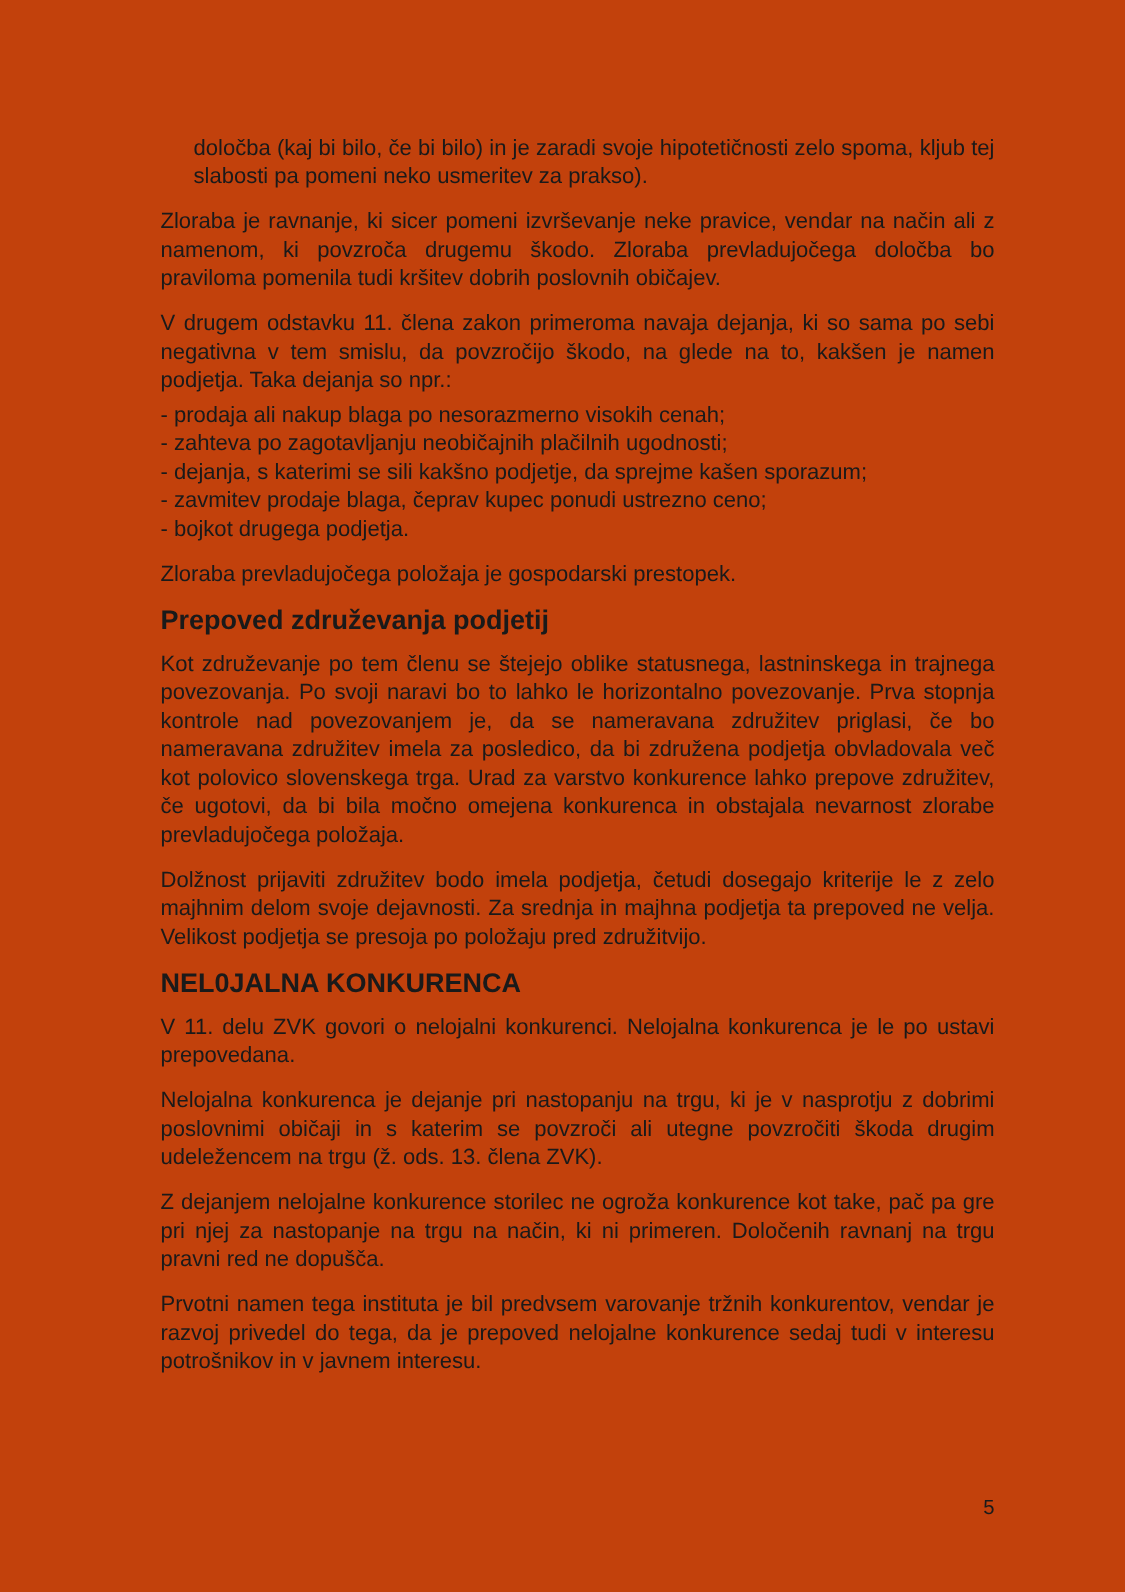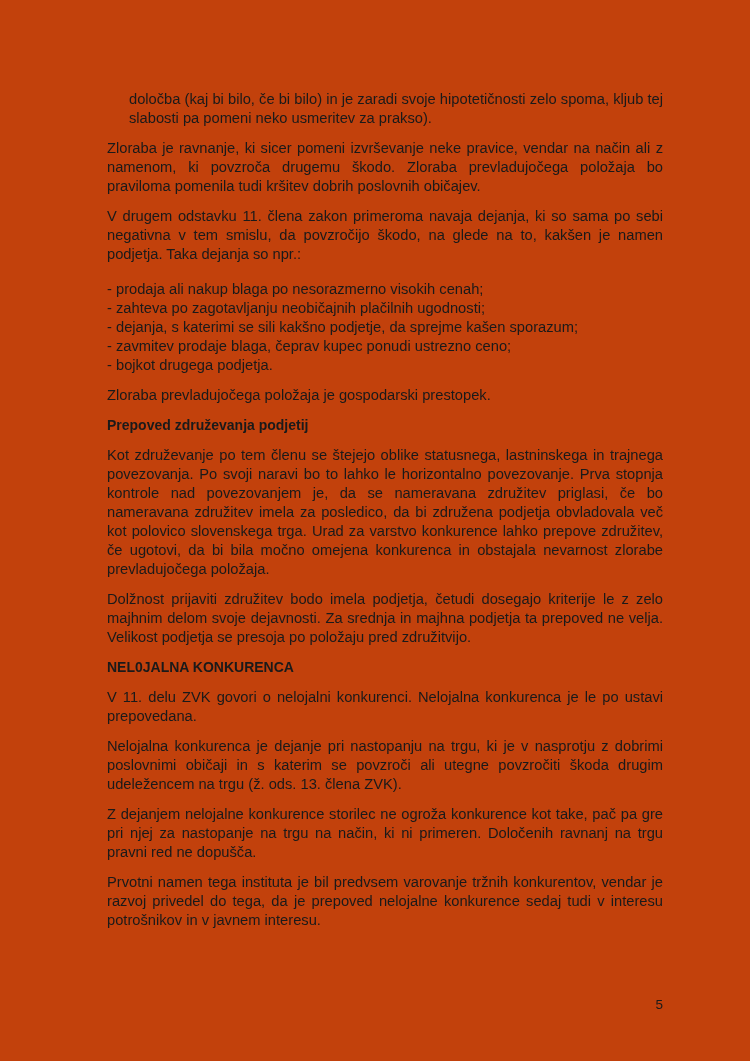--- a/index.html
+++ b/index.html
@@ -28,27 +28,27 @@
     margin: 0 0 11px 0;
     text-align: justify;
   }
   .para.indented {
     padding-left: 22px;
   }
   .para.attach-list {
     margin-bottom: 0;
   }
   .doc-list {
-    margin: 16px 0 11px 0;
+    margin: 4px 0 11px 0;
   }
   .doc-list .list-item {
     text-align: left;
   }
   .heading {
-    font-size: 14px;
+    font-size: 18px;
     line-height: 19px;
     font-weight: 700;
     margin: 0 0 11px 0;
     text-align: left;
   }
   .page-number {
     position: absolute;
     top: 995px;
     right: 87px;
     font-size: 13.5px;
@@ -58,21 +58,21 @@
   }
 </style>
 </head>
 <body>
 
 <div class="page">
   <div class="content">
 
     <p class="para indented">določba (kaj bi bilo, če bi bilo) in je zaradi svoje hipotetičnosti zelo spoma, kljub tej slabosti pa pomeni neko usmeritev za prakso).</p>
 
-    <p class="para">Zloraba je ravnanje, ki sicer pomeni izvrševanje neke pravice, vendar na način ali z namenom, ki povzroča drugemu škodo. Zloraba prevladujočega položaja bo praviloma pomenila tudi kršitev dobrih poslovnih običajev.</p>
+    <p class="para">Zloraba je ravnanje, ki sicer pomeni izvrševanje neke pravice, vendar na način ali z namenom, ki povzroča drugemu škodo. Zloraba prevladujočega določba bo praviloma pomenila tudi kršitev dobrih poslovnih običajev.</p>
 
     <p class="para attach-list">V drugem odstavku 11. člena zakon primeroma navaja dejanja, ki so sama po sebi negativna v tem smislu, da povzročijo škodo, na glede na to, kakšen je namen podjetja. Taka dejanja so npr.:</p>
 
     <div class="doc-list">
       <div class="list-item">- prodaja ali nakup blaga po nesorazmerno visokih cenah;</div>
       <div class="list-item">- zahteva po zagotavljanju neobičajnih plačilnih ugodnosti;</div>
       <div class="list-item">- dejanja, s katerimi se sili kakšno podjetje, da sprejme kašen sporazum;</div>
       <div class="list-item">- zavmitev prodaje blaga, čeprav kupec ponudi ustrezno ceno;</div>
       <div class="list-item">- bojkot drugega podjetja.</div>
     </div>

